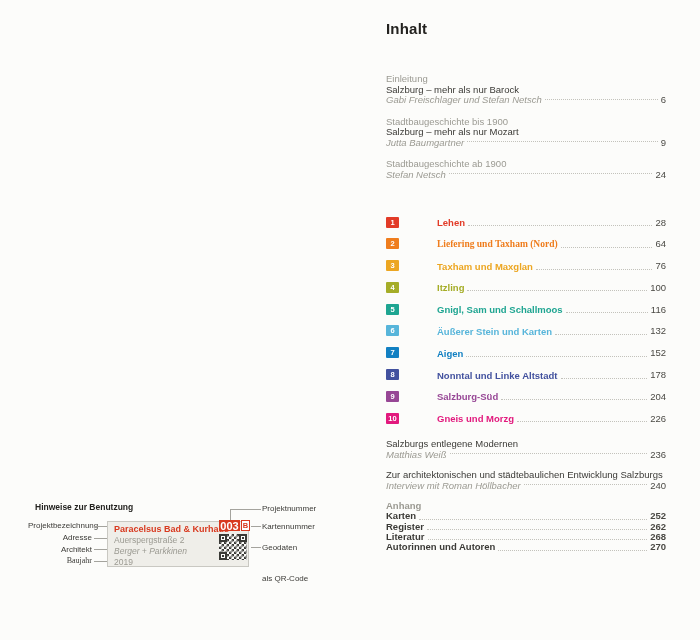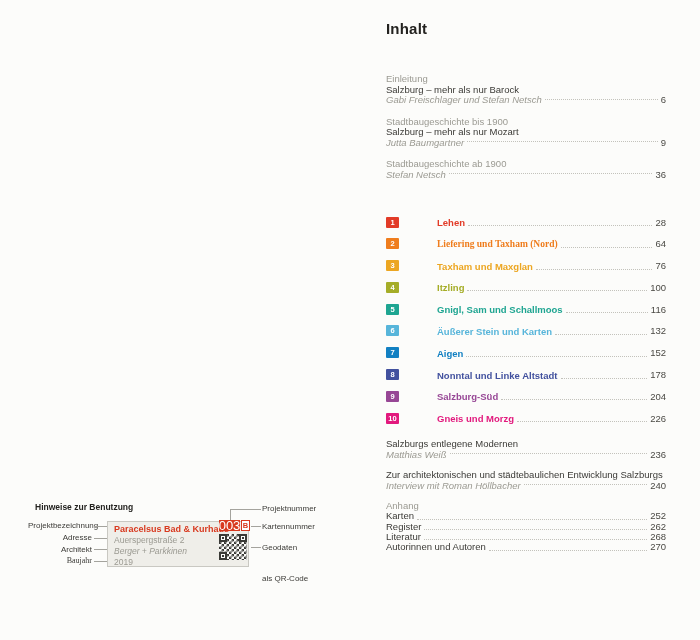--- a/index.html
+++ b/index.html
@@ -21,31 +21,31 @@
   .row { display:flex; align-items:center; }
   .leader { flex:1; border-bottom:1px dotted #c3c2bb; margin:0 3px 2px 3px; min-width:8px; }
   .pagenum { color:#4a4944; font-size:9.5px; line-height:10.5px; }
   .chapters { margin-top:36px; display:flex; flex-direction:column; row-gap:9.8px; }
   .ch-row { display:flex; align-items:flex-end; height:12px; }
   .ch-badge { min-width:13px; height:11px; padding:0 1px; border-radius:1px; color:#fff; font-size:7.5px; font-weight:bold;
               display:flex; align-items:center; justify-content:center; margin-right:6px; margin-bottom:0.5px; }
   .ch-title { font-size:9.5px; line-height:11px; font-weight:bold;padding-left:32px; }
   .essays { margin-top:15px; }
   .essay-block { font-size:9.5px; line-height:10.5px; margin-bottom:10px; }
-  .appendix { font-size:9.5px; line-height:10.3px; }
+  .appendix { font-size:9.5px; line-height:10.3px;font-weight:bold; }
   .app-row { display:flex; align-items:flex-end; height:10.3px; }
   
   .legend-header { position:absolute; left:35px; top:502px; font-size:8.5px; font-weight:bold; color:#23221f; }
   .l-label { position:absolute; left:28px; width:64px; text-align:right; font-size:8px; line-height:10px; color:#3b3a36; }
   .line-h { position:absolute; height:1px; background:#a4a39d; }
   .line-v { position:absolute; width:1px; background:#a4a39d; }
   .card { position:absolute; left:107px; top:521px; width:142px; height:46px; background:#efeee9; border:1px solid #c9c8c2; }
   .card-title { position:absolute; left:6px; top:2px; font-size:9px; font-weight:bold; }
   .card-line { position:absolute; left:6px; font-size:8.5px; color:#9b9a92; }
-  .badge-num { position:absolute; left:219px; top:520px; width:21px; height:11px; color:#fff; font-size:13px; font-weight:normal;
+  .badge-num { position:absolute; left:219px; top:520px; width:21px; height:11px; color:#fff; font-size:11px; font-weight:bold;
                display:flex; align-items:center; justify-content:center; }
   .badge-letter { position:absolute; left:241px; top:520px; width:9px; height:11px; background:#fff; border:1px solid;
                   font-size:7.5px; font-weight:bold; display:flex; align-items:center; justify-content:center; }
   .qr { position:absolute; left:219px; top:534px; width:28px; height:26px; background:#fcfcfa;
         background-image:
           linear-gradient(45deg,#3a3a36 25%,transparent 25%,transparent 75%,#3a3a36 75%),
           linear-gradient(45deg,#3a3a36 25%,transparent 25%,transparent 75%,#3a3a36 75%);
         background-size:5px 5px; background-position:0 0,2.5px 2.5px; }
   .finder { position:absolute; width:8px; height:8px; border:2px solid #3a3a36; background:#fcfcfa; }
   .finder::after { content:""; position:absolute; left:1px; top:1px; width:2px; height:2px; background:#3a3a36; }
@@ -74,21 +74,21 @@
       <span class="author">Jutta Baumgartner</span>
       <span class="leader"></span>
       <span class="pagenum">9</span>
     </div>
   </div>
   <div class="intro-block">
     <div class="overline">Stadtbaugeschichte ab 1900</div>
     <div class="row">
       <span class="author">Stefan Netsch</span>
       <span class="leader"></span>
-      <span class="pagenum">36</span>
+      <span class="pagenum">24</span>
     </div>
   </div>
 
   <div class="chapters">
     <div class="ch-row">
       <span class="ch-badge" style="background-color: rgb(226, 59, 39);">1</span>
       <span class="ch-title" style="color: rgb(226, 59, 39);">Lehen</span>
       <span class="leader"></span>
       <span class="pagenum">28</span>
     </div>

